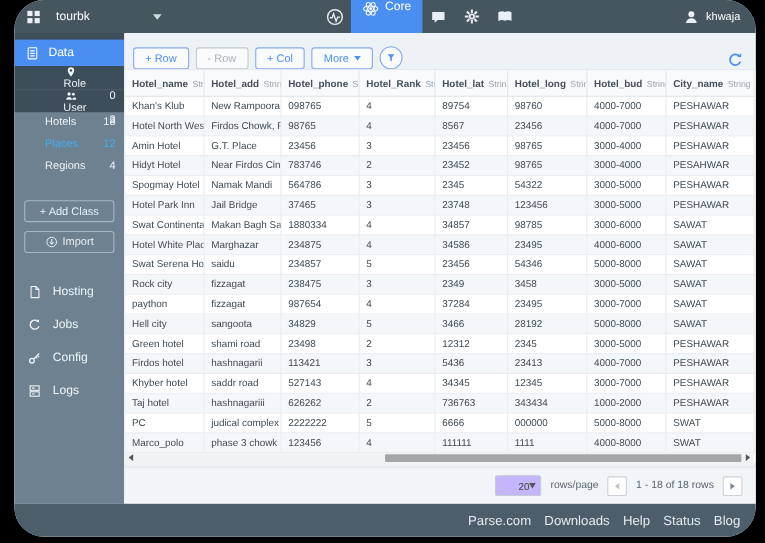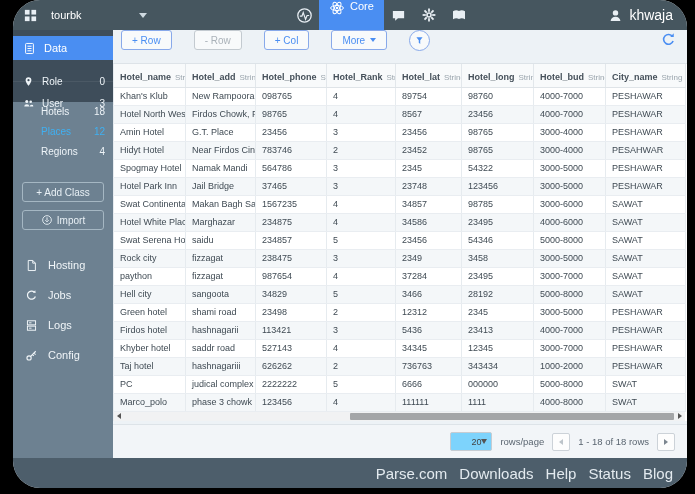--- a/index.html
+++ b/index.html
@@ -17,52 +17,52 @@
   .app-switcher { display:flex; align-items:center; justify-content:space-between;
     width:96px; margin-left:4px; cursor:pointer; }
   .app-name { font-size:11px; color:#fff; }
   .tri-down { width:0; height:0; border-left:4px solid transparent; border-right:4px solid transparent;
     border-top:5px solid #cfd9e0; }
   .topbar-center { display:flex; align-items:center; height:30px; margin-left:142px; }
   .top-icon { width:30px; height:30px; color:#e9eff4; cursor:pointer; }
   .core-tab { height:30px; background:var(--accent); color:#fff; display:flex;
     align-items:flex-start; gap:5px; padding:0 10px; font-size:11px; cursor:pointer; }
   .topbar-right { margin-left:auto; display:flex; align-items:center; gap:6px; padding-right:14px; }
-  .user-name { font-size:14px; color:#fff; }
+  .user-name { font-size:10px; color:#fff; }
 
   
   .middle { flex:1 1 auto; display:flex; min-height:0; }
 
   
   .sidebar { width:100px; flex:0 0 100px; background:var(--sidebar_bg); color:#eef4f8;
     display:flex; flex-direction:column; overflow:hidden; }
   .sidebar-top { background:var(--sidebar_dark_bg); padding:6px 0 0; }
   .data-header { height:24px; background:var(--accent); display:flex; align-items:center;
     gap:8px; padding-left:10px; font-size:11px; color:#fff; cursor:pointer; }
-  .side-row { height:21px; display:flex; align-items:flex-start; font-size:10px;
-    padding:16px 8px 0 10px; cursor:pointer; border-top:1px solid rgba(255,255,255,0.07); }
+  .side-row { height:21px; display:flex; align-items:center; font-size:10px;
+    padding:0 8px 0 10px; cursor:pointer; border-top:1px solid rgba(255,255,255,0.07);flex-direction:column; }
   .side-row:first-of-type { border-top:none; }
   .side-row .lbl { margin-left:8px; }
   .side-row .cnt { margin-left:auto; font-size:10px; }
   .class-list { padding:4px 0 0; }
   .class-row { height:20px; display:flex; font-size:10px;
     padding:0 8px 0 28px; cursor:pointer; }
   .class-row .cnt { margin-left:auto; }
   .class-row.active { color:var(--places_blue); }
   .side-btn { display:flex; align-items:center; justify-content:center; gap:4px;
     width:82px; height:20px; margin:16px auto 0; border:1px solid #a5b7c3; border-radius:3px;
     font-size:10px; color:#e8f0f5; background:transparent; cursor:pointer; }
   .side-btn.import { margin-top:8px; }
   .side-nav { margin-top:20px; }
   .nav-row { height:30px; display:flex; align-items:center; gap:10px; padding-left:12px;
     font-size:11px; cursor:pointer; color:#f0f5f8; }
 
   
   .main { flex:1 1 auto; display:flex; flex-direction:column; min-width:0; background:#edf2f6; }
-  .toolbar { height:33px; flex:0 0 33px; display:flex; align-items:flex-start; gap:22px; padding:0 10px 0 8px; }
+  .toolbar { height:33px; flex:0 0 33px; display:flex; align-items:flex-end; gap:6px; padding:0 10px 0 8px; }
   .tb-btn { height:20px; padding:0 10px; border:1px solid #88a9ea; border-radius:3px;
     background:rgba(255,255,255,0.6); color:var(--accent); font-size:10px; display:flex;
     align-items:center; gap:5px; cursor:pointer; font-family:"Liberation Sans", sans-serif; }
   .tb-btn.disabled { border-color:#c3cad0; color:#aab2b9; }
   .tb-btn .tri { width:0; height:0; border-left:3.5px solid transparent; border-right:3.5px solid transparent;
     border-top:4px solid var(--accent); }
   .filter-btn { width:21px; height:21px; border:1px solid #88a9ea; border-radius:50%;
     background:rgba(255,255,255,0.6); color:var(--accent); display:flex; align-items:center;
     justify-content:center; cursor:pointer; }
   .refresh-btn { margin-left:auto; width:18px; height:18px; color:var(--accent); cursor:pointer; }
@@ -87,34 +87,34 @@
   .hs-thumb { position:absolute; left:41%; right:1px; top:1px; bottom:1px;
     background:#a4a6a8; border-radius:1px; cursor:grab; }
   .tri-l { width:0; height:0; border-top:3px solid transparent; border-bottom:3px solid transparent;
     border-right:4px solid #555; }
   .tri-r { width:0; height:0; border-top:3px solid transparent; border-bottom:3px solid transparent;
     border-left:4px solid #555; }
 
   
   .page-bar { margin-top:auto; height:34px; background:#f2f5f8; border-top:1px solid #dde3e8;
     display:flex; align-items:center; justify-content:flex-end; padding-right:12px; gap:8px; }
-  .rpp-select { width:24px; height:19px; background:#7dd3fc; border:1px solid #c6ccd2; border-radius:2px;
+  .rpp-select { width:24px; height:19px; background:#c4b5fd; border:1px solid #c6ccd2; border-radius:2px;
     display:flex; align-items:center; justify-content:space-between; padding:0 20px; font-size:9px;
     color:#444; cursor:pointer; }
   .rpp-select .tri-down { border-top-color:#555; border-left-width:3.5px; border-right-width:3.5px; }
   .page-label { font-size:9.5px; color:#5a6570; }
   .pg-btn { width:18px; height:18px; border:1px solid #ccd2d8; border-radius:2px; background:#fdfdfd;
     display:flex; align-items:center; justify-content:center; cursor:pointer; }
   .pg-btn .tri-l { border-right-color:#bdc4ca; }
   .pg-btn .tri-r { border-left-color:#7c8690; }
 
   
   .footer { height:30px; flex:0 0 30px; background:var(--footer_bg); display:flex;
     align-items:center; justify-content:flex-end; gap:12px; padding-right:14px; }
-  .footer a { color:#e3eaef; font-size:15px; text-decoration:none; cursor:pointer; }
+  .footer a { color:#e3eaef; font-size:12px; text-decoration:none; cursor:pointer; }
 </style>
 </head>
 <body>
 
 <div class="app">
 
   <div class="topbar">
     <div class="grid-btn icn">
       <span class="icn">
           <svg width="15" height="15" viewBox="0 0 16 16">
@@ -281,37 +281,37 @@
               <svg width="13" height="13" viewBox="0 0 16 16">
                 <path d="M12.8 9.2a5 5 0 1 1-1.2-5.2" fill="none" stroke="currentColor" stroke-width="1.5"></path>
                 <path d="M12.6 1.6l.5 3.2-3.2-.5z" fill="currentColor"></path>
               </svg>
             </span>
             <span class="lbl">Jobs</span>
           </div>
           <div class="nav-row">
             <span class="icn">
               <svg width="13" height="13" viewBox="0 0 16 16">
+                <circle cx="5" cy="11" r="2.6" fill="none" stroke="currentColor" stroke-width="1.4"></circle>
+                <path d="M7 9L13.2 2.8M11 5l2 2M9.2 6.8l1.6 1.6" stroke="currentColor" stroke-width="1.4" fill="none"></path>
+              </svg>
+            </span>
+            <span class="lbl">Config</span>
+          </div>
+          <div class="nav-row">
+            <span class="icn">
+              <svg width="13" height="13" viewBox="0 0 16 16">
                 <g fill="none" stroke="currentColor" stroke-width="1.2">
                   <rect x="3" y="2.2" width="10" height="5"></rect>
                   <rect x="3" y="8.8" width="10" height="5"></rect>
                   <path d="M5 4.7h3M5 11.3h3"></path>
                 </g>
               </svg>
             </span>
             <span class="lbl">Logs</span>
-          </div>
-          <div class="nav-row">
-            <span class="icn">
-              <svg width="13" height="13" viewBox="0 0 16 16">
-                <circle cx="5" cy="11" r="2.6" fill="none" stroke="currentColor" stroke-width="1.4"></circle>
-                <path d="M7 9L13.2 2.8M11 5l2 2M9.2 6.8l1.6 1.6" stroke="currentColor" stroke-width="1.4" fill="none"></path>
-              </svg>
-            </span>
-            <span class="lbl">Config</span>
           </div>
         </div>
     </div>
 
     <div class="main">
       <div class="toolbar">
         <button class="tb-btn">
           <span>+ Row</span>
         </button>
         <button class="tb-btn disabled">
@@ -412,21 +412,21 @@
                 <td>37465</td>
                 <td>3</td>
                 <td>23748</td>
                 <td>123456</td>
                 <td>3000-5000</td>
                 <td>PESHAWAR</td>
               </tr>
               <tr>
                 <td>Swat Continental Ho...</td>
                 <td>Makan Bagh Saidu S...</td>
-                <td>1567235</td>
+                <td>1880334</td>
                 <td>4</td>
                 <td>34857</td>
                 <td>98785</td>
                 <td>3000-6000</td>
                 <td>SAWAT</td>
               </tr>
               <tr>
                 <td>Hotel White Place</td>
                 <td>Marghazar</td>
                 <td>234875</td>

